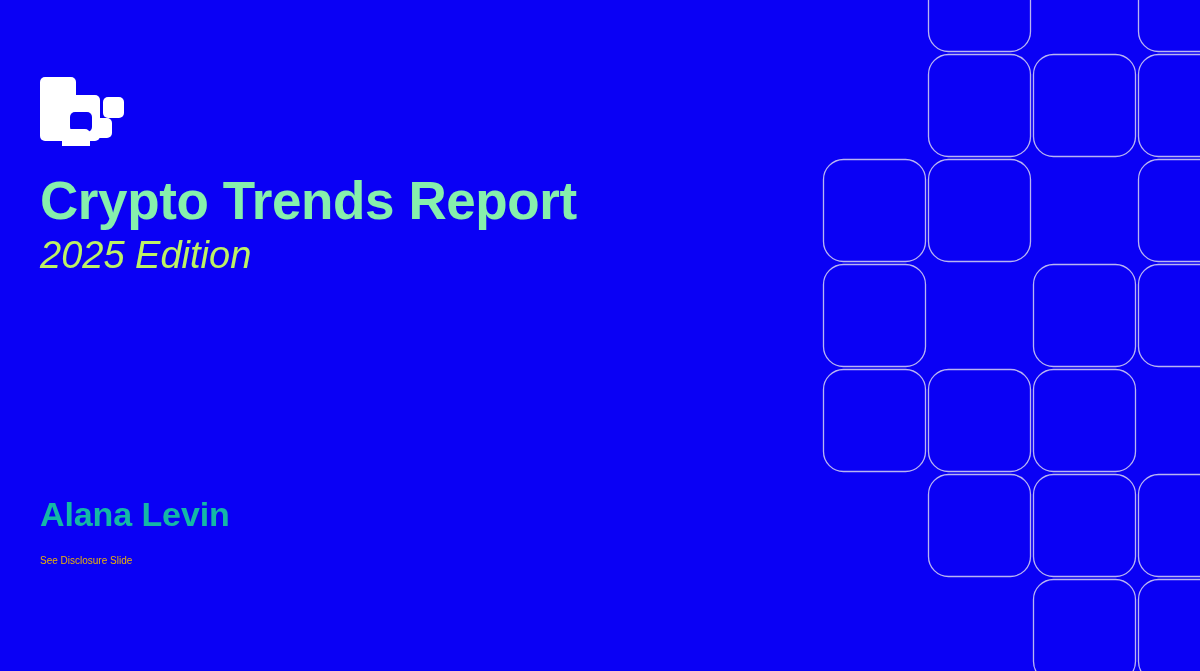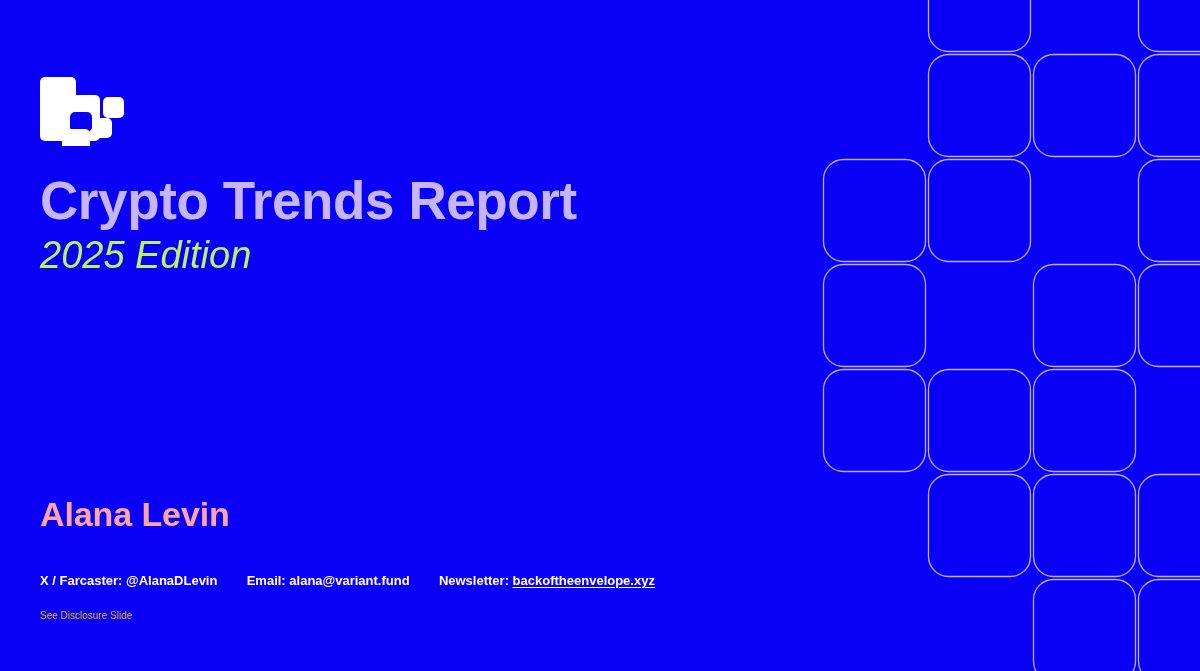--- a/index.html
+++ b/index.html
@@ -54,21 +54,21 @@
 
   
   #headline {
     position: absolute;
     left: 40px;
     top: 172px;
     width: 760px;
   }
   #title {
     margin: 0;
-    color: #c4b5fd;
+    color: #86efac;
     font-family: "Liberation Sans", sans-serif;
     font-size: 53px;
     font-weight: bold;
     letter-spacing: -0.4px;
     line-height: 1.08;
     white-space: nowrap;
   }
   #subtitle {
     margin: 6px 0 0 0;
     color: #bef264;
@@ -82,21 +82,21 @@
 
   
   #author-block {
     position: absolute;
     left: 40px;
     top: 495px;
     width: 900px;
   }
   #author-name {
     margin: 0;
-    color: #fca5a5;
+    color: #14b8a6;
     font-family: "Liberation Sans", sans-serif;
     font-size: 34px;
     font-weight: bold;
     letter-spacing: -0.1px;
     line-height: 1.12;
     white-space: nowrap;
   }
   #contact-line {
     margin: 40px 0 0 0;
     color: #ffffff;
@@ -178,24 +178,17 @@
   </div>
 
   <div id="headline">
     <h1 id="title">Crypto Trends Report</h1>
     <div id="subtitle">2025 Edition</div>
   </div>
 
   <div id="author-block">
     <div id="author-name">Alana Levin</div>
 
-    <div id="contact-line">
-      <span class="seg"><span>X / Farcaster:</span> <span>@AlanaDLevin</span></span>
-      <span class="gap"></span>
-      <span class="seg"><span>Email:</span> <span>alana@variant.fund</span></span>
-      <span class="gap"></span>
-      <span class="seg"><span>Newsletter:</span> <a class="link" href="#">backoftheenvelope.xyz</a></span>
-    </div>
 
     <div id="disclosure">See Disclosure Slide</div>
   </div>
 
 </div>
 
 </body></html>

